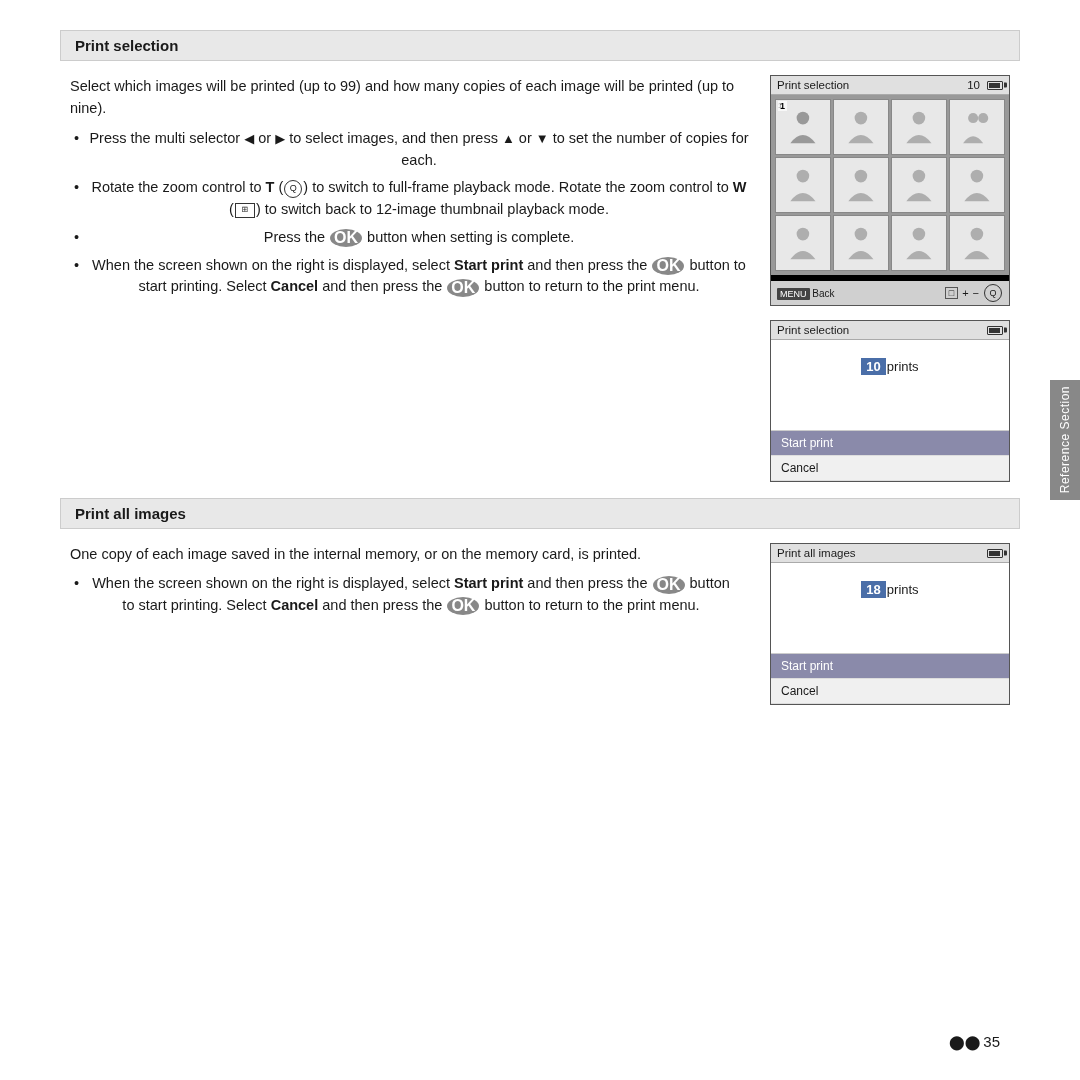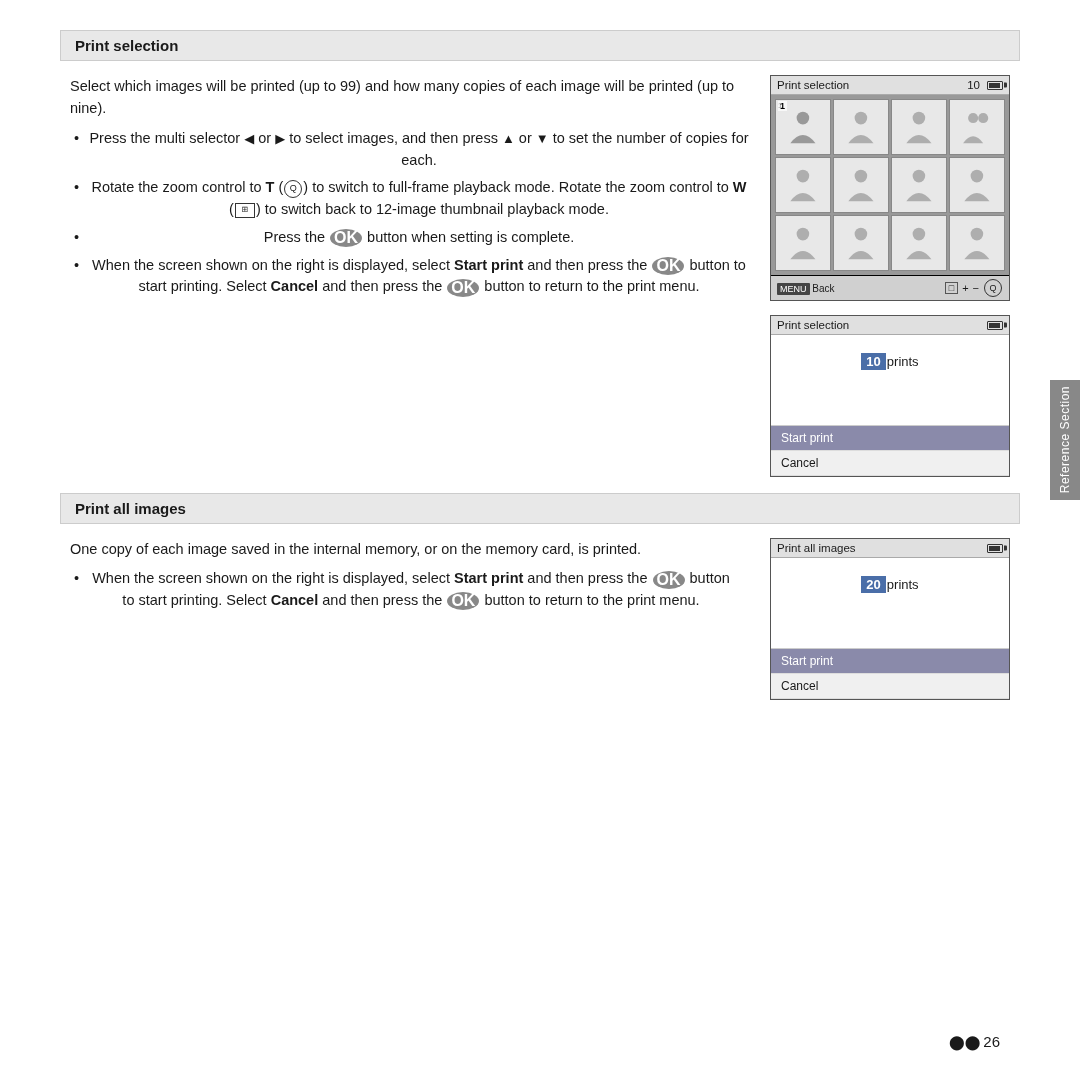--- a/index.html
+++ b/index.html
@@ -160,21 +160,21 @@
       opacity: 0.6;
     }
 
     
     .camera-screen-bottom {
       display: flex;
       justify-content: space-between;
       align-items: center;
       padding: 3px 6px;
       background: #d0d0d0;
-      border-top: 1px solid #000000;
+      border-top: 6px solid #000000;
       font-size: 11px;
     }
 
     .bottom-icons {
       display: flex;
       gap: 4px;
       align-items: center;
       font-size: 10px;
     }
 
@@ -496,35 +496,35 @@
       </div>
 
       <div style="display:flex; align-items:flex-start; flex-shrink:0; width:240px;">
         <div class="confirm-screen" style="width:240px;">
           <div class="confirm-screen-top">
             <span>Print all images</span>
             <span class="battery-icon"></span>
           </div>
           <div class="confirm-screen-body">
             <div class="prints-display">
-              <span class="prints-number-box">20</span>
+              <span class="prints-number-box">18</span>
                 <span>prints</span>
             </div>
           </div>
           <div class="confirm-screen-actions">
             <div class="action-btn active">Start print</div>
             <div class="action-btn cancel">Cancel</div>
           </div>
         </div>
       </div>
     </div>
   </div>
 
   <div class="page-number">
     <span style="font-size:14px;">⬤⬤</span>
-    <span>26</span>
+    <span>35</span>
   </div>
 
   <div class="reference-tab">
     <span class="reference-tab-text">Reference Section</span>
   </div>
 
 </div>
 
 </body></html>

